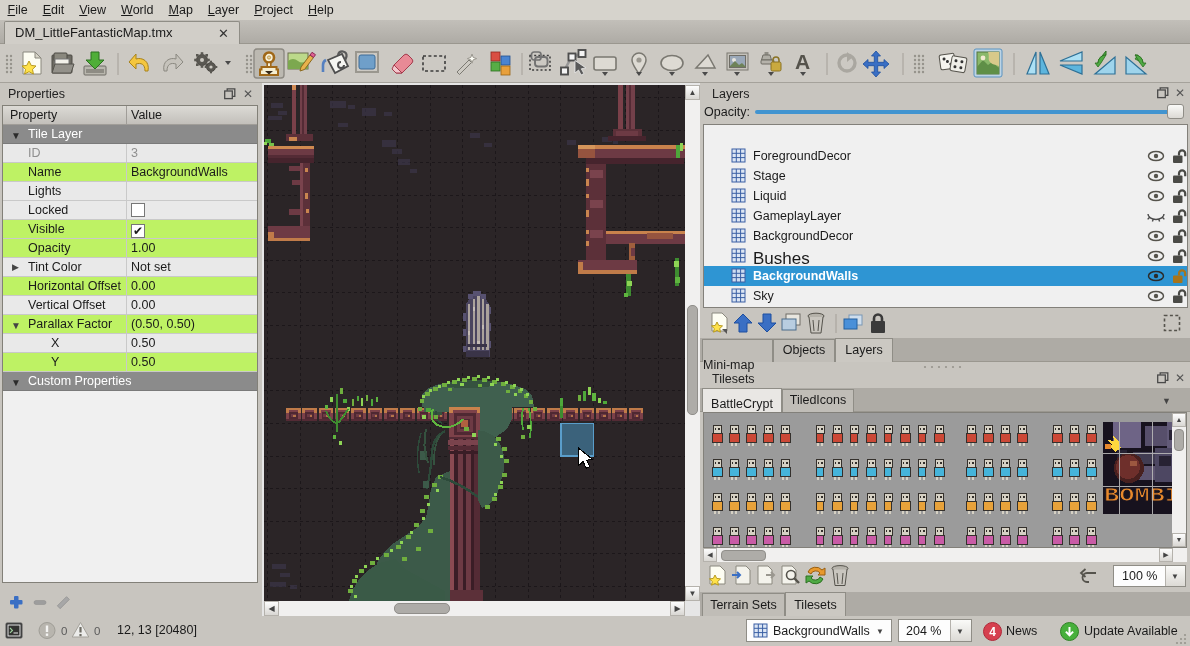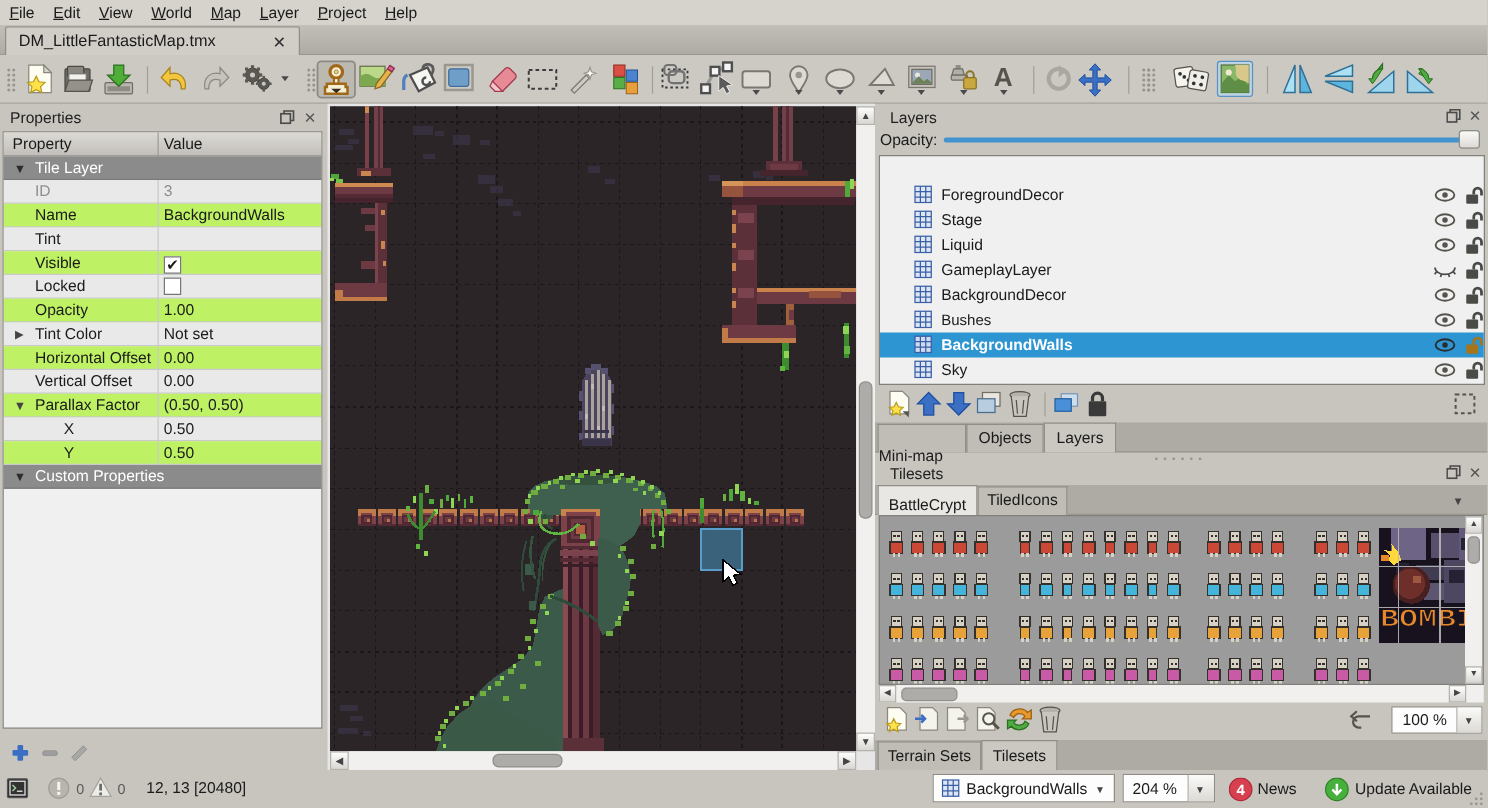--- a/index.html
+++ b/index.html
@@ -308,32 +308,32 @@
         <span class="k">ID</span>
         <span class="vline"></span>
         <span class="v">3</span>
       </div>
     <div class="prow alt0">
         <span class="k">Name</span>
         <span class="vline"></span>
         <span class="v">BackgroundWalls</span>
       </div>
     <div class="prow alt1">
-        <span class="k">Tint</span>
+        <span class="k">Lights</span>
         <span class="vline"></span>
+      </div>
+    <div class="prow alt1">
+        <span class="k">Locked</span>
+        <span class="vline"></span>
+        <span class="v" style="top:2px;"><span style="display:inline-block;width:14px;height:14px;background:#fff;border:1px solid #777;"></span></span>
       </div>
     <div class="prow alt0">
         <span class="k">Visible</span>
         <span class="vline"></span>
         <span class="v" style="top:2px;"><span style="display:inline-block;width:14px;height:14px;background:#fff;border:1px solid #777;text-align:center;line-height:13px;font-size:12px;">✔</span></span>
-      </div>
-    <div class="prow alt1">
-        <span class="k">Locked</span>
-        <span class="vline"></span>
-        <span class="v" style="top:2px;"><span style="display:inline-block;width:14px;height:14px;background:#fff;border:1px solid #777;"></span></span>
       </div>
     <div class="prow alt0">
         <span class="k">Opacity</span>
         <span class="vline"></span>
         <span class="v">1.00</span>
       </div>
     <div class="prow alt1">
         <span style="position:absolute;left:9px;top:0px;color:#444;font-size:9px;">▶</span>
         <span class="k">Tint Color</span>
         <span class="vline"></span>
@@ -862,21 +862,21 @@
         </svg>
       </div>
       <div style="position:absolute;left:0;top:121px;width:483px;height:20px;">
         <svg width="15" height="15" style="position:absolute;left:27px;top:2px;">
           <rect x="1" y="1" width="13" height="13" fill="#dce6f4" stroke="#3a5fa4"></rect>
           <line x1="5.3" y1="1" x2="5.3" y2="14" stroke="#3a5fa4"></line>
           <line x1="9.6" y1="1" x2="9.6" y2="14" stroke="#3a5fa4"></line>
           <line x1="1" y1="5.3" x2="14" y2="5.3" stroke="#3a5fa4"></line>
           <line x1="1" y1="9.6" x2="14" y2="9.6" stroke="#3a5fa4"></line>
         </svg>
-        <span style="position:absolute;left:49px;top:3px;font-size:12px;text-align:center;">Bushes</span>
+        <span style="position:absolute;left:49px;top:3px;font-size:17px;text-align:center;">Bushes</span>
         <svg width="18" height="14" style="position:absolute;left:443px;top:3px;">
           <ellipse cx="9" cy="7" rx="7.5" ry="4.6" fill="none" stroke="#55534c" stroke-width="1.5"></ellipse>
           <circle cx="9" cy="7" r="2.2" fill="#55534c"></circle>
         </svg>
         <svg width="18" height="16" style="position:absolute;left:467px;top:2px;">
           <rect x="2" y="7.5" width="9.5" height="7.5" rx="1" fill="#4a4a46"></rect>
           <path d="M8 7.5 v-2 a3.1 3.1 0 0 1 6.2 0 v2.8" fill="none" stroke="#4a4a46" stroke-width="2.2"></path>
         </svg>
       </div>
       <div style="position:absolute;left:0;top:141px;width:483px;height:20px;background:#2e95d3;color:#fff;font-weight:bold;">

